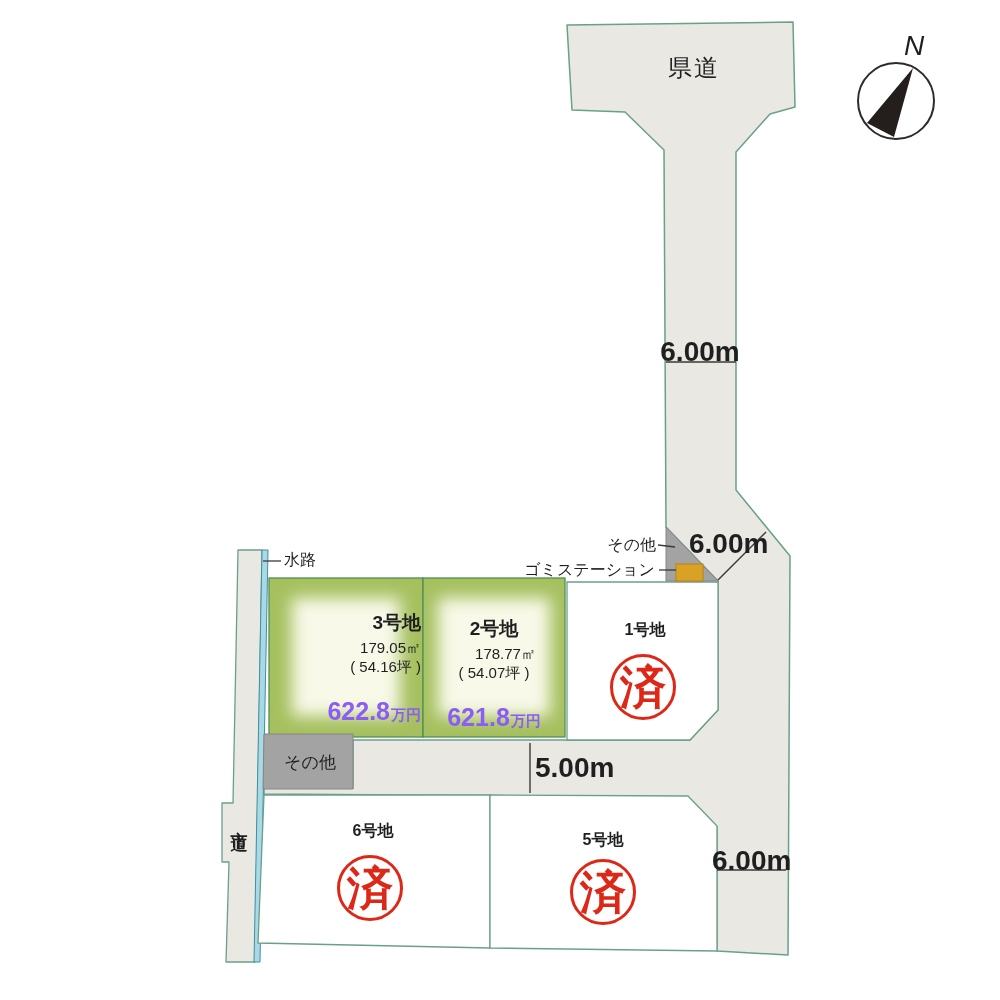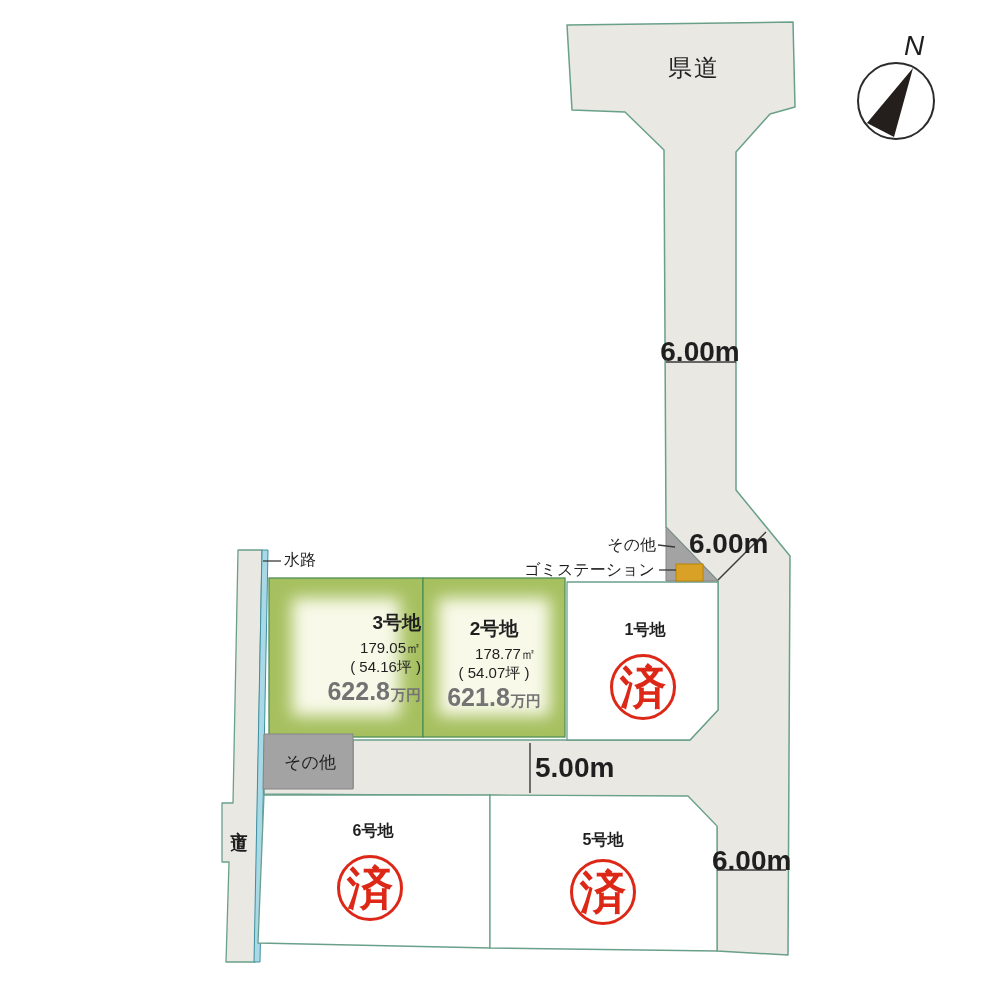--- a/index.html
+++ b/index.html
@@ -14,21 +14,21 @@
   .road-name{font-size:24px;font-weight:500;letter-spacing:2px;}
   .dim{font-size:28px;font-weight:700;}
   .small-note{font-size:16px;font-weight:500;}
   .vert{writing-mode:vertical-rl;letter-spacing:3px;font-size:17px;font-weight:600;}
   .north{font-size:28px;font-style:italic;font-weight:500;}
   .plot-name{font-size:16px;font-weight:bold;}
   .plot-info{position:absolute;text-align:center;}
   .plot-info .pname{font-size:19px;font-weight:bold;margin-bottom:3px;}
   .plot-info .parea{font-size:15px;font-weight:500;padding-left:23px;}
   .plot-info .ptsubo{font-size:15px;font-weight:500;}
-  .plot-info .pprice{margin-top:0;color:#737373;font-weight:bold;}
+  .plot-info .pprice{margin-top:20px;color:#8b5cf6;font-weight:bold;}
   .plot-info .pprice .val{font-size:25px;}
   .plot-info .pprice .unit{font-size:15px;margin-left:1px;}
   .stamp{
     position:absolute;width:66px;height:66px;box-sizing:border-box;
     border:3.5px solid #dd2817;border-radius:50%;color:#dd2817;
     font-size:46px;font-weight:bold;display:flex;align-items:center;justify-content:center;
     background:transparent;line-height:1;
   }
 </style>
 </head>

